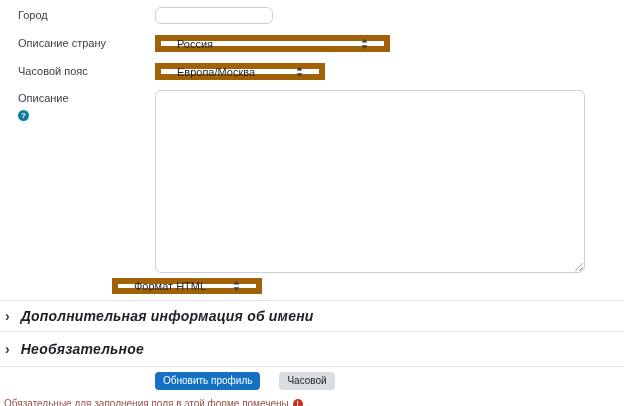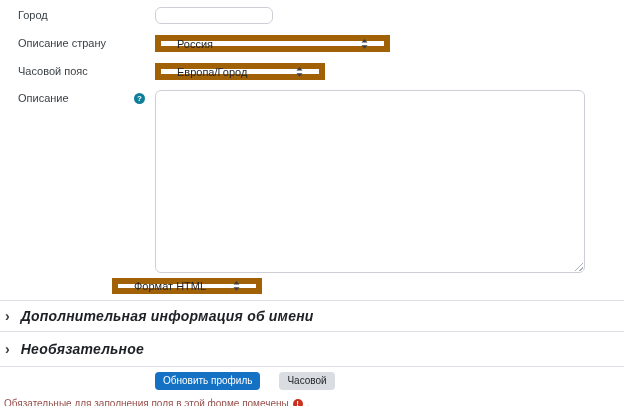--- a/index.html
+++ b/index.html
@@ -10,21 +10,21 @@
     color:#1d2125; overflow:hidden;
   }
   .page { position:relative; width:624px; height:393px; padding-top:7px; }
 
   
   .form-row { display:flex; align-items:flex-start; padding-left:18px; }
   .mb11 { margin-bottom:11px; }
   .mb10 { margin-bottom:10px; }
   .label-col { flex:0 0 137px; width:137px; display:flex; align-items:flex-start; }
   .label-col label { font-size:11px; color:#3a3f44; line-height:17px; }
-  .label-col.with-help { justify-content:space-between; padding-right:10px; }
+  .label-col.with-help { justify-content:center; padding-right:10px;flex-direction:column; }
 
   .help-icon {
     width:11px; height:11px; margin-top:3px; border-radius:50%;
     background:#0f7e9b; color:#fff; font-size:8px; font-weight:bold;
     line-height:11px; text-align:center; display:inline-block; cursor:pointer;
   }
 
   .text-input {
     width:118px; height:17px; border:1px solid #ccd0d6; border-radius:6px;
     padding:0 6px; font-size:11px; font-family:inherit; color:#1d2125;
@@ -106,21 +106,21 @@
         <path d="M0.5 6.2 H6.5 L3.5 9.8 Z" fill="#3a3f44"></path>
       </svg>
     </div>
   </div>
 
   <div class="form-row mb10">
     <div class="label-col">
       <label>Часовой пояс</label>
     </div>
     <div class="select select-timezone">
-      <span>Европа/Город</span>
+      <span>Европа/Москва</span>
       <svg class="select-arrow" width="7" height="10" viewBox="0 0 7 10">
         <path d="M3.5 0 L6.5 3.6 H0.5 Z" fill="#3a3f44"></path>
         <path d="M0.5 6.2 H6.5 L3.5 9.8 Z" fill="#3a3f44"></path>
       </svg>
     </div>
   </div>
 
   <div class="form-row">
     <div class="label-col with-help">
       <label>Описание</label>

